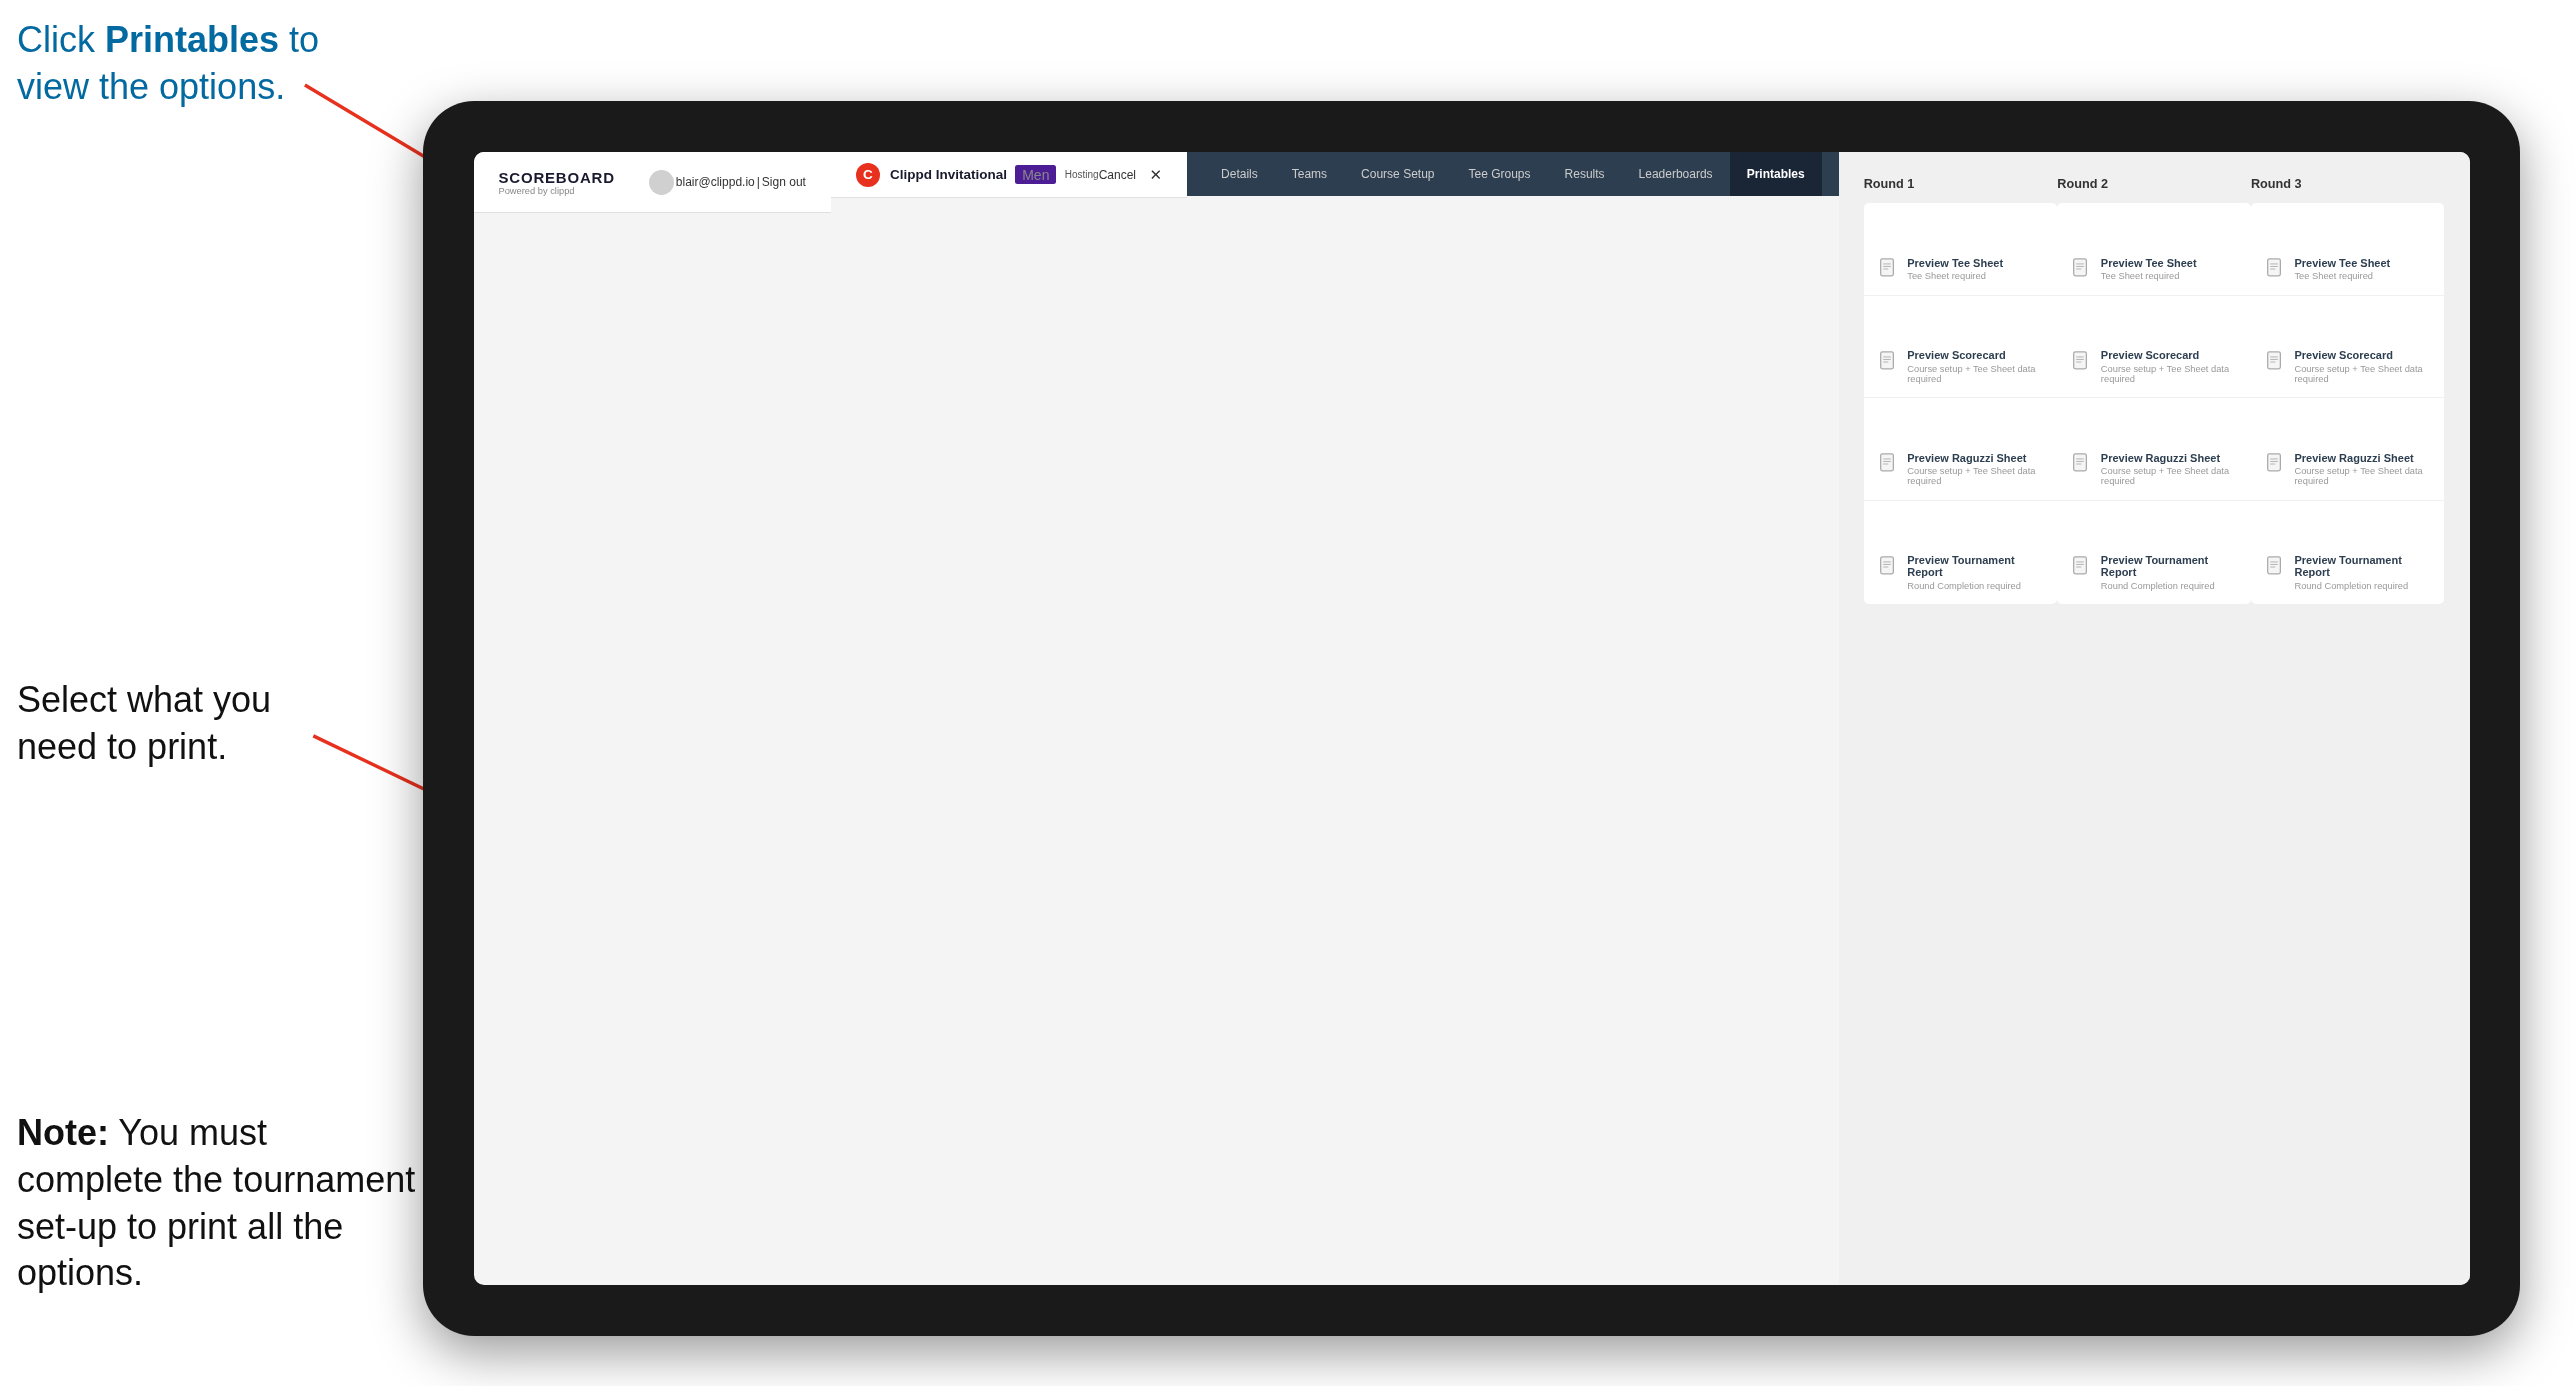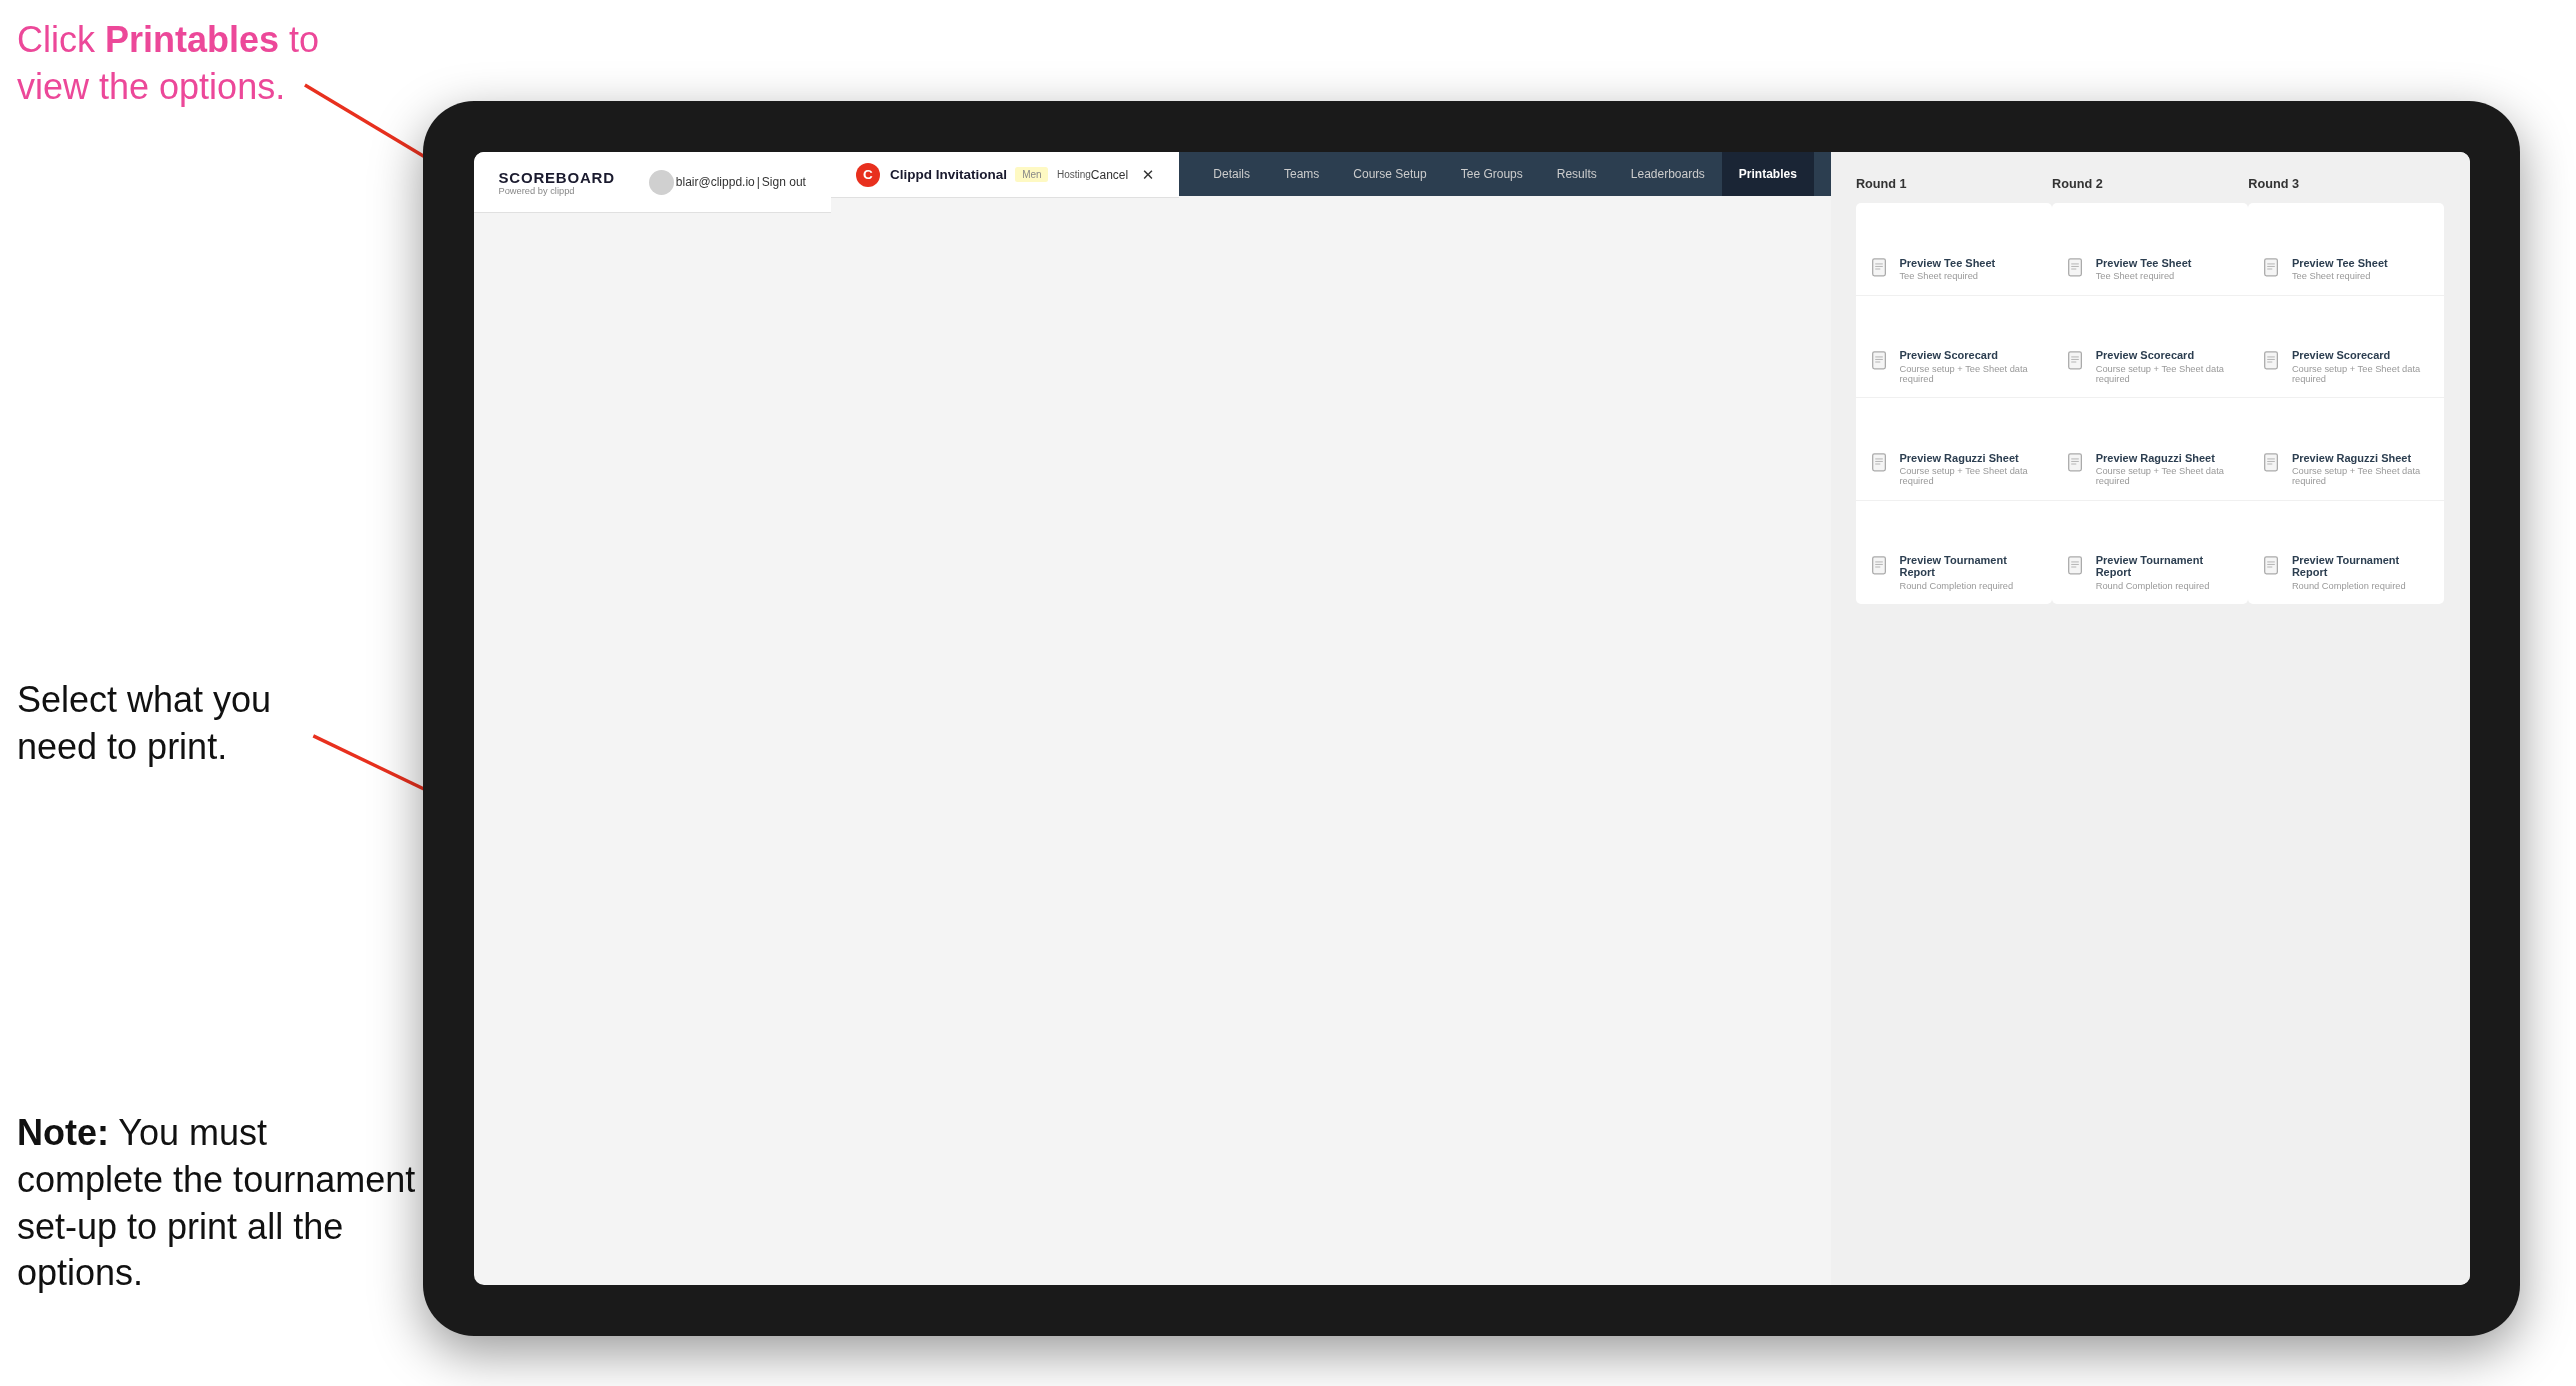--- a/index.html
+++ b/index.html
@@ -12,21 +12,21 @@
       overflow: hidden;
     }
 
     
     .annotation-top {
       position: absolute;
       top: 17px;
       left: 17px;
       font-size: 36px;
       line-height: 1.3;
-      color: #ec4899;
+      color: #0369a1;
       max-width: 355px;
     }
     .annotation-top strong { font-weight: 800; }
 
     
     .annotation-mid {
       position: absolute;
       top: 677px;
       left: 17px;
       font-size: 36px;
@@ -153,23 +153,23 @@
       font-weight: bold;
       margin-right: 10px;
     }
     .tournament-name {
       font-size: 13.5px;
       font-weight: 600;
       color: #1a1a2e;
       margin-right: 8.5px;
     }
     .tournament-badge {
-      font-size: 10px;
+      font-size: 14px;
       color: #888;
-      background: #fef9c3;
+      background: #4c1d95;
       padding: 1.7px 6.8px;
       border-radius: 2.5px;
       margin-right: 8.5px;
     }
     .tournament-status {
       font-size: 10px;
       color: #555;
     }
     .tournament-header-right {
       margin-left: auto;

